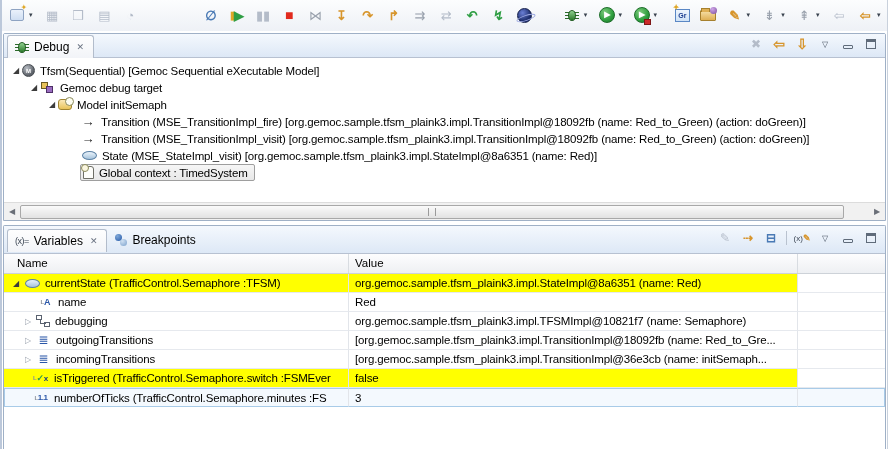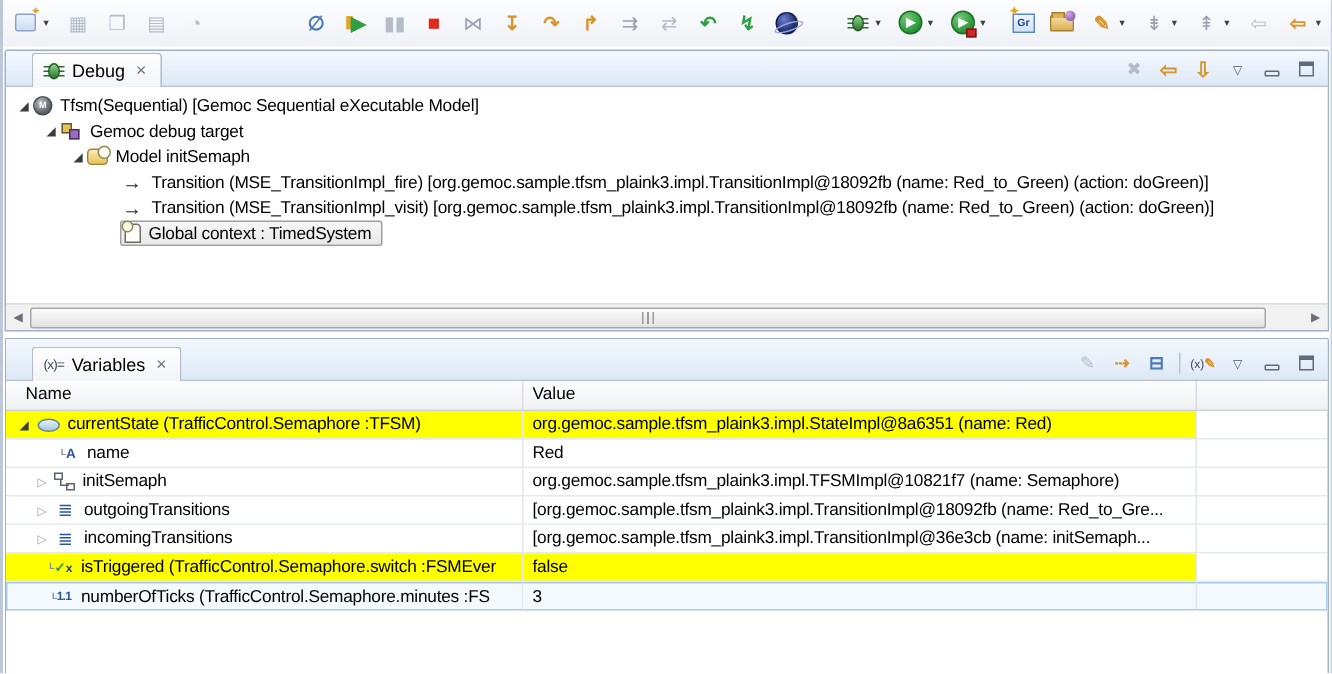--- a/index.html
+++ b/index.html
@@ -42,22 +42,22 @@
                background:#dfb055; border:1px solid #a6802e; border-bottom:none; }
   .ic-folder::after { content:""; position:absolute; right:-2px; top:-4px; width:7px; height:7px;
                border-radius:50%; background:radial-gradient(circle at 35% 30%,#cfa6e8,#7b4d9e); }
   .ic-bug { width:14px; height:14px; position:relative; }
   .ic-bug i { position:absolute; left:3px; top:2px; width:8px; height:11px; border-radius:50%;
               background:linear-gradient(#8fd08f,#2c7a2c); border:1px solid #1e5a1e; }
   .ic-bug::before { content:""; position:absolute; left:0; top:4px; width:14px; height:1px; background:#2c6b2c; box-shadow:0 3px 0 #2c6b2c, 0 6px 0 #2c6b2c; }
 
   
   .panel { border:1px solid #9fb0c6; border-radius:2px 2px 0 0; margin:0 1px; background:#fff; }
-  .tabstrip { display:flex; align-items:flex-end; background:linear-gradient(#f4f8fd,#dde8f6);
-              border-bottom:1px solid #b7c1d1; position:relative;padding-left:14px; }
+  .tabstrip { display:flex; align-items:center; background:linear-gradient(#f4f8fd,#dde8f6);
+              border-bottom:1px solid #b7c1d1; position:relative; }
   .tab { display:flex; align-items:center; gap:5px; padding:4px 9px 4px 7px; font-size:12px; white-space:nowrap; }
   .tab.active { background:linear-gradient(#fefefe,#f2f4f8); border:1px solid #b2bccb; border-bottom:none;
                 border-radius:3px 3px 0 0; margin-left:3px; position:relative; top:1px; }
   .tab .closex { font-size:9px; color:#6a7382; margin-left:2px; }
   .strip-icons { margin-left:auto; display:flex; align-items:center; gap:7px; padding:0 6px 3px 0; }
   .si { display:inline-flex; align-items:center; justify-content:center; width:16px; height:16px; font-size:12px; }
   .ico-menu { font-size:8px; color:#4a5564; }
   .ico-min { width:10px; height:4px; border:1px solid #5f6b7a; border-radius:1px; margin-top:6px; }
   .ico-max { width:10px; height:10px; border:1px solid #5f6b7a; border-top-width:3px; }
   .vsep { width:1px; height:14px; background:#b9c2cf; }
@@ -269,20 +269,24 @@
         <span class="lbl">Model initSemaph</span>
       </div>
       <div class="trow" style="padding-left:76px">
         <span class="ic ic-arrow">→</span>
         <span class="lbl">Transition (MSE_TransitionImpl_fire) [org.gemoc.sample.tfsm_plaink3.impl.TransitionImpl@18092fb (name: Red_to_Green) (action: doGreen)]</span>
       </div>
       <div class="trow" style="padding-left:76px">
         <span class="ic ic-arrow">→</span>
         <span class="lbl">Transition (MSE_TransitionImpl_visit) [org.gemoc.sample.tfsm_plaink3.impl.TransitionImpl@18092fb (name: Red_to_Green) (action: doGreen)]</span>
       </div>
+      <div class="trow" style="padding-left:78px">
+        <span class="ic ic-state"></span>
+        <span class="lbl">State (MSE_StateImpl_visit) [org.gemoc.sample.tfsm_plaink3.impl.StateImpl@8a6351 (name: Red)]</span>
+      </div>
       <div class="trow" style="padding-left:76px">
         <span class="sel-pill">
           <span class="ic ic-page"></span>
           <span class="lbl">Global context : TimedSystem</span>
         </span>
       </div>
     </div>
 
     <div class="hscroll">
       <span class="sb-btn">◀</span>
@@ -294,20 +298,24 @@
       <span class="sb-btn">▶</span>
     </div>
   </div>
 
   <div class="panel vars-panel">
     <div class="tabstrip">
       <div class="tab active">
         <span class="tab-ic-varx">(x)=</span>
         <span>Variables</span>
         <span class="closex">✕</span>
+      </div>
+      <div class="tab">
+        <span class="tab-ic-bp"></span>
+        <span>Breakpoints</span>
       </div>
       <div class="strip-icons">
         <span class="si dis">✎</span>
         <span class="si gold">⇢</span>
         <span class="si blue">⊟</span>
         <span class="vsep"></span>
         <span class="si" style="font-size:8px;color:#3c4654">(x)<b class="gold" style="font-size:9px">✎</b></span>
         <span class="si ico-menu">▽</span>
         <span class="si">
             <span class="ico-min"></span>
@@ -345,21 +353,21 @@
         <div class="cell cell-extra"></div>
       </div>
 
       <div class="vrow">
         <div class="cell cell-name" style="padding-left:18px">
           <span class="exp c">▷</span>
           <span class="ic ic-ref" style="margin-left:2px">
               <i></i>
               <b></b>
             </span>
-          <span class="lbl">initSemaph</span>
+          <span class="lbl">debugging</span>
         </div>
         <div class="cell cell-value">org.gemoc.sample.tfsm_plaink3.impl.TFSMImpl@10821f7 (name: Semaphore)</div>
         <div class="cell cell-extra"></div>
       </div>
 
       <div class="vrow">
         <div class="cell cell-name" style="padding-left:18px">
           <span class="exp c">▷</span>
           <span class="ic ic-list" style="margin-left:2px">≣</span>
           <span class="lbl">outgoingTransitions</span>

